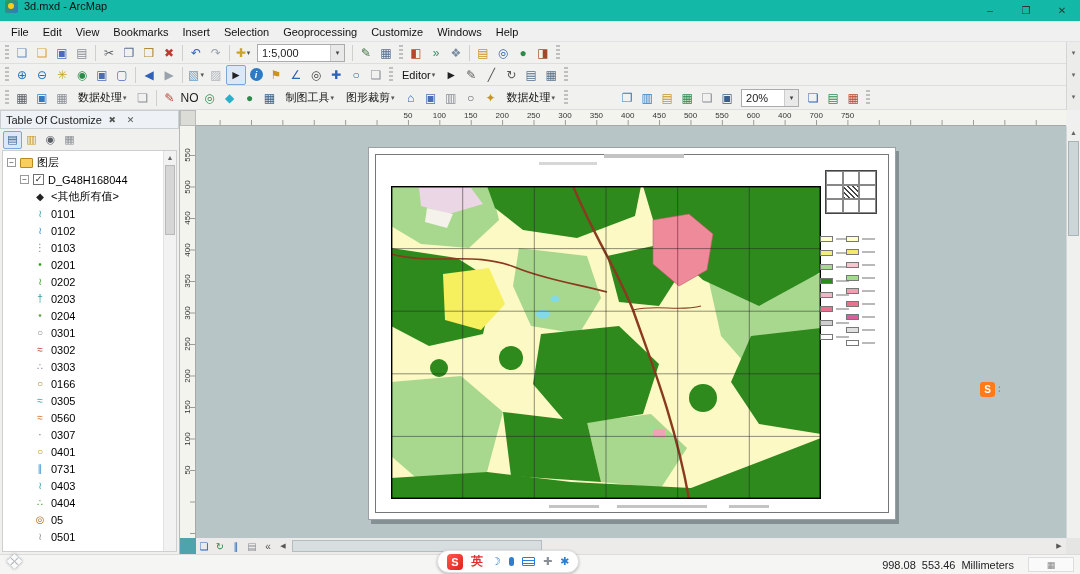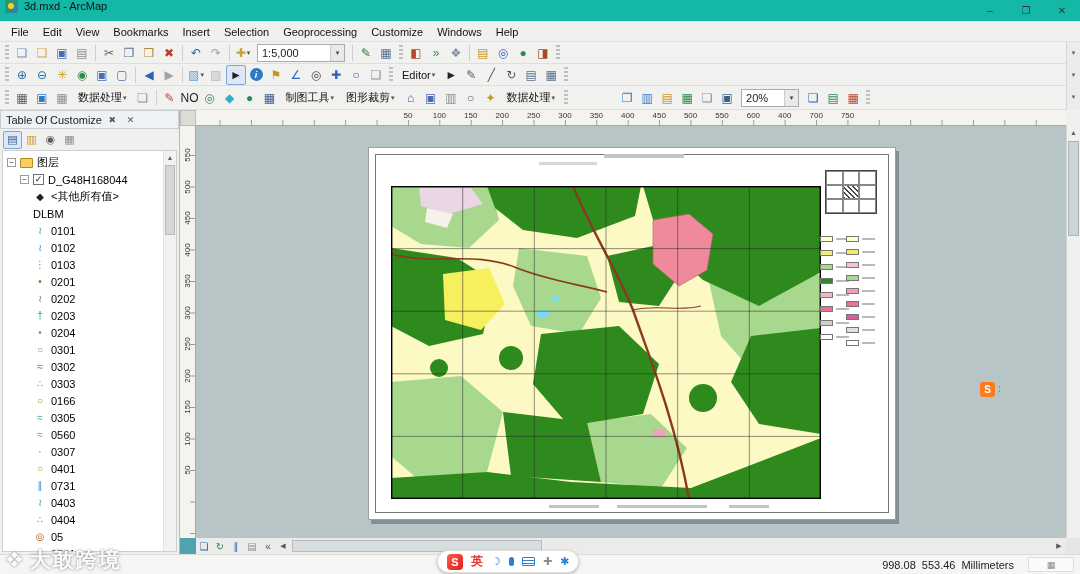--- a/index.html
+++ b/index.html
@@ -426,23 +426,20 @@
         <span class="tlabel">图层</span>
       </div>
       <div class="trow" style="padding-left: 17px;">
         <span class="expander">−</span>
         <span class="chk">✓</span>
         <span class="tlabel">D_G48H168044</span>
       </div>
       <div class="trow" style="padding-left: 30px;">
         <span class="sym" style="color: rgb(34, 34, 34);">◆</span>
         <span class="tlabel">&lt;其他所有值&gt;</span>
-      </div>
-      <div class="trow" style="padding-left: 30px;">
-        <span class="tlabel">DLBM</span>
       </div>
       <div class="trow" style="padding-left: 30px;">
         <span class="sym" style="color: rgb(47, 158, 158);">≀</span>
         <span class="tlabel">0101</span>
       </div>
       <div class="trow" style="padding-left: 30px;">
         <span class="sym" style="color: rgb(58, 143, 208);">≀</span>
         <span class="tlabel">0102</span>
       </div>
       <div class="trow" style="padding-left: 30px;">
@@ -741,14 +738,13 @@
   <span class="sico">✱</span>
 </div>
 
 <div id="sfloat">
   <span class="sfloat-logo">S</span>
   <span class="sfloat-dots">∶</span>
 </div>
 
 <div id="watermark">
   <span>❖</span>
-  <span>大敢跨境</span>
 </div>
 
 </body></html>

